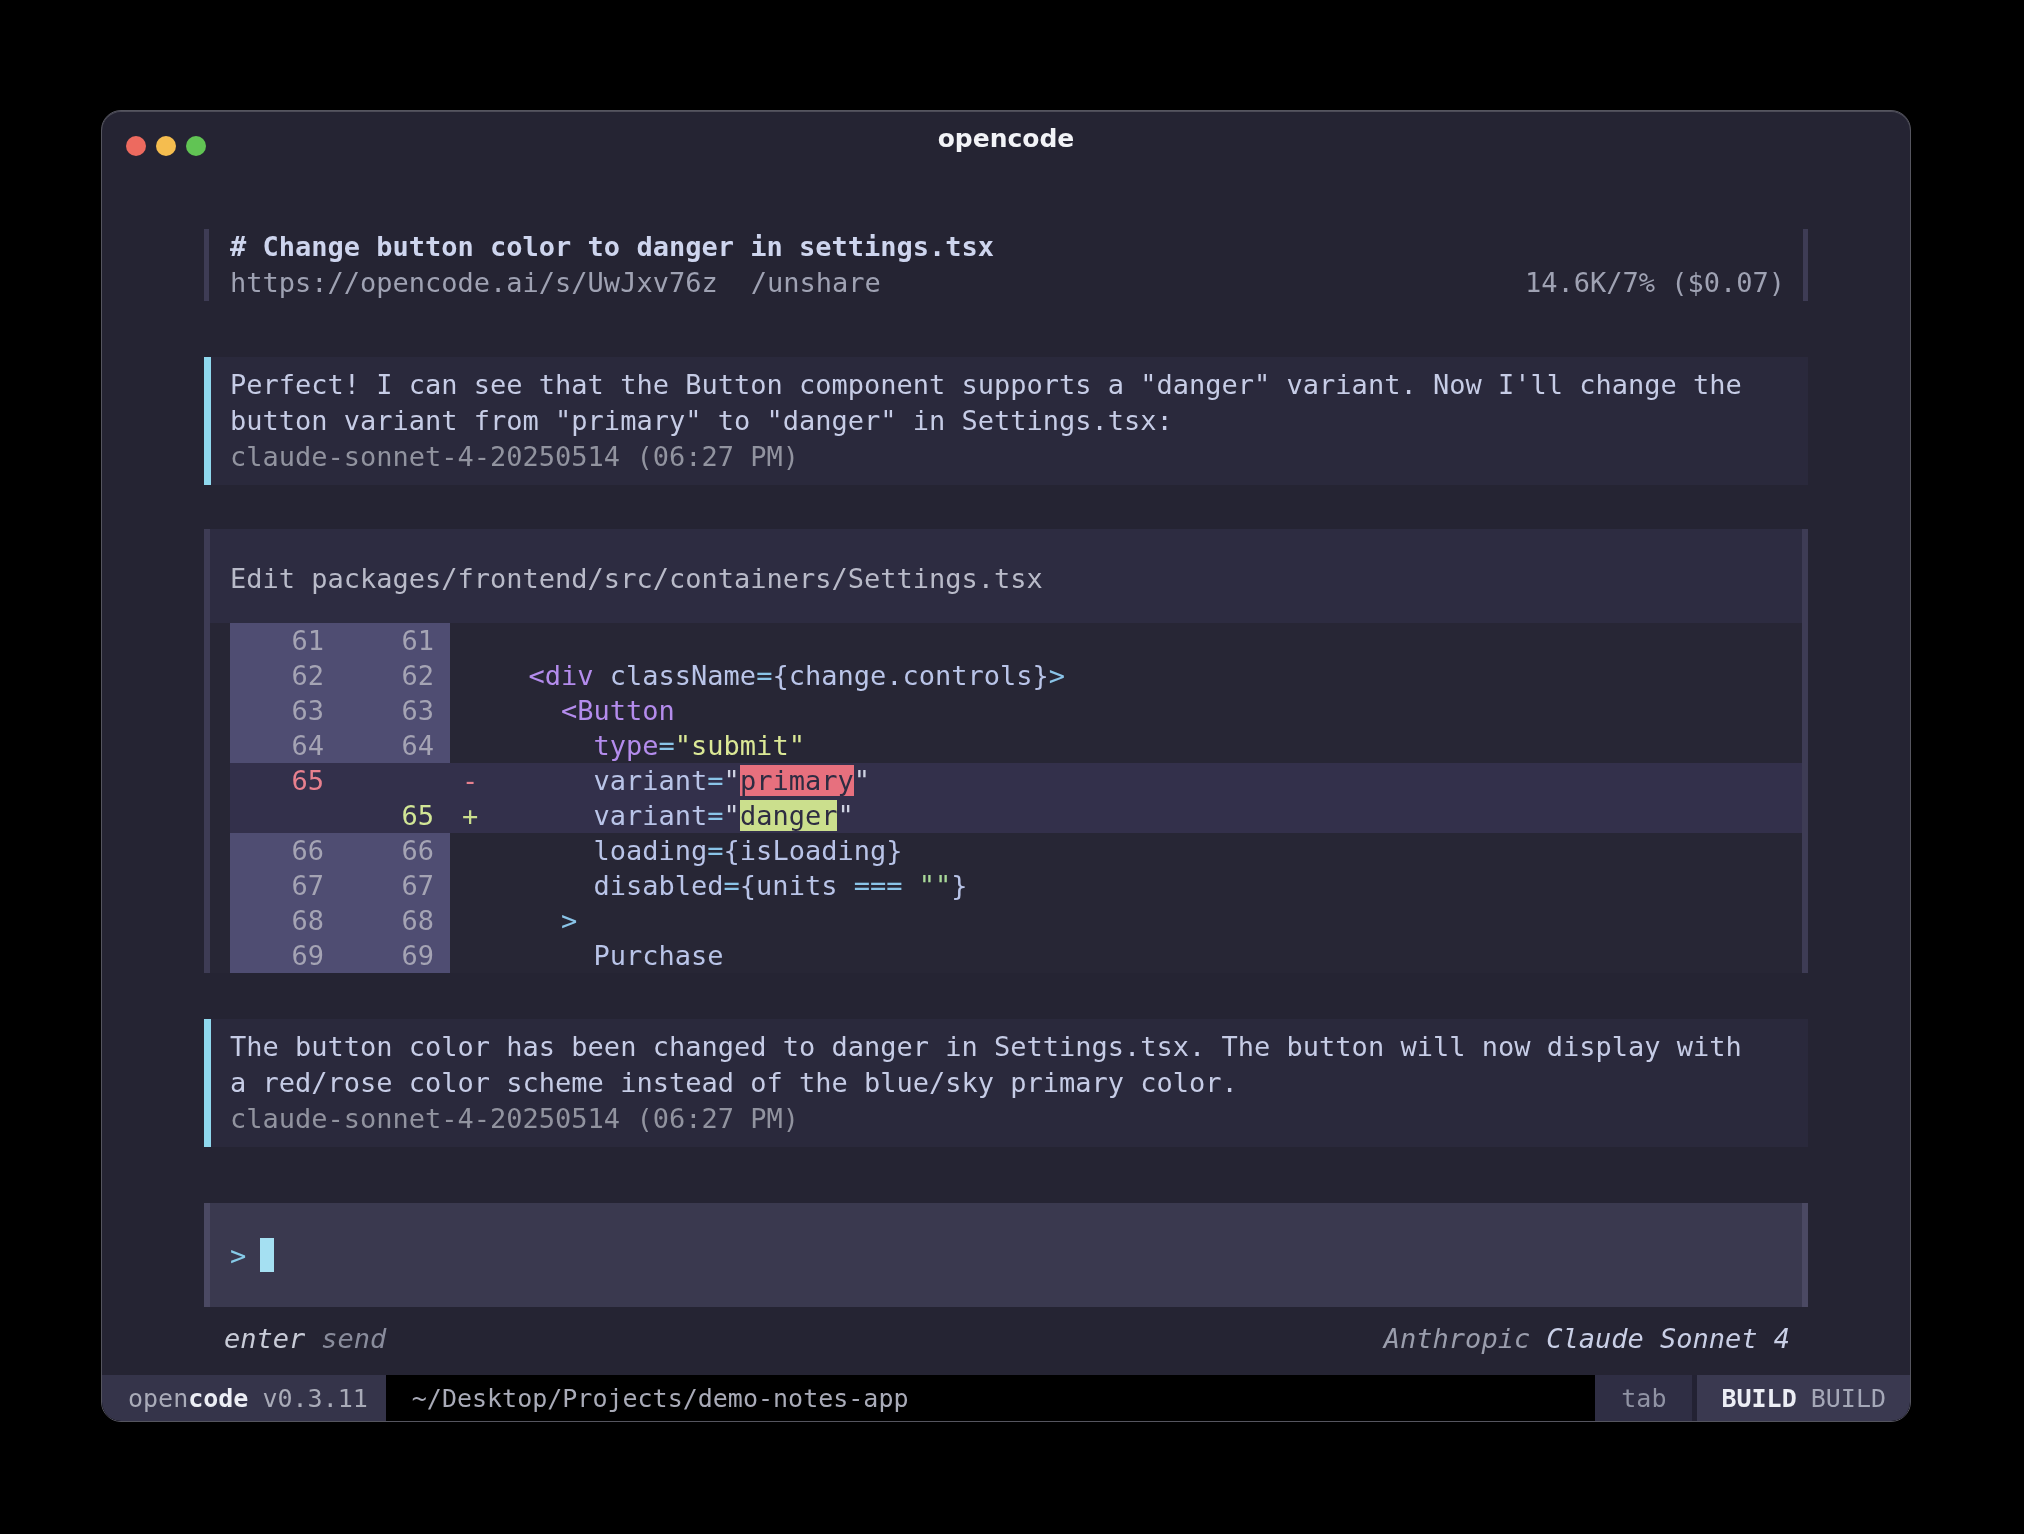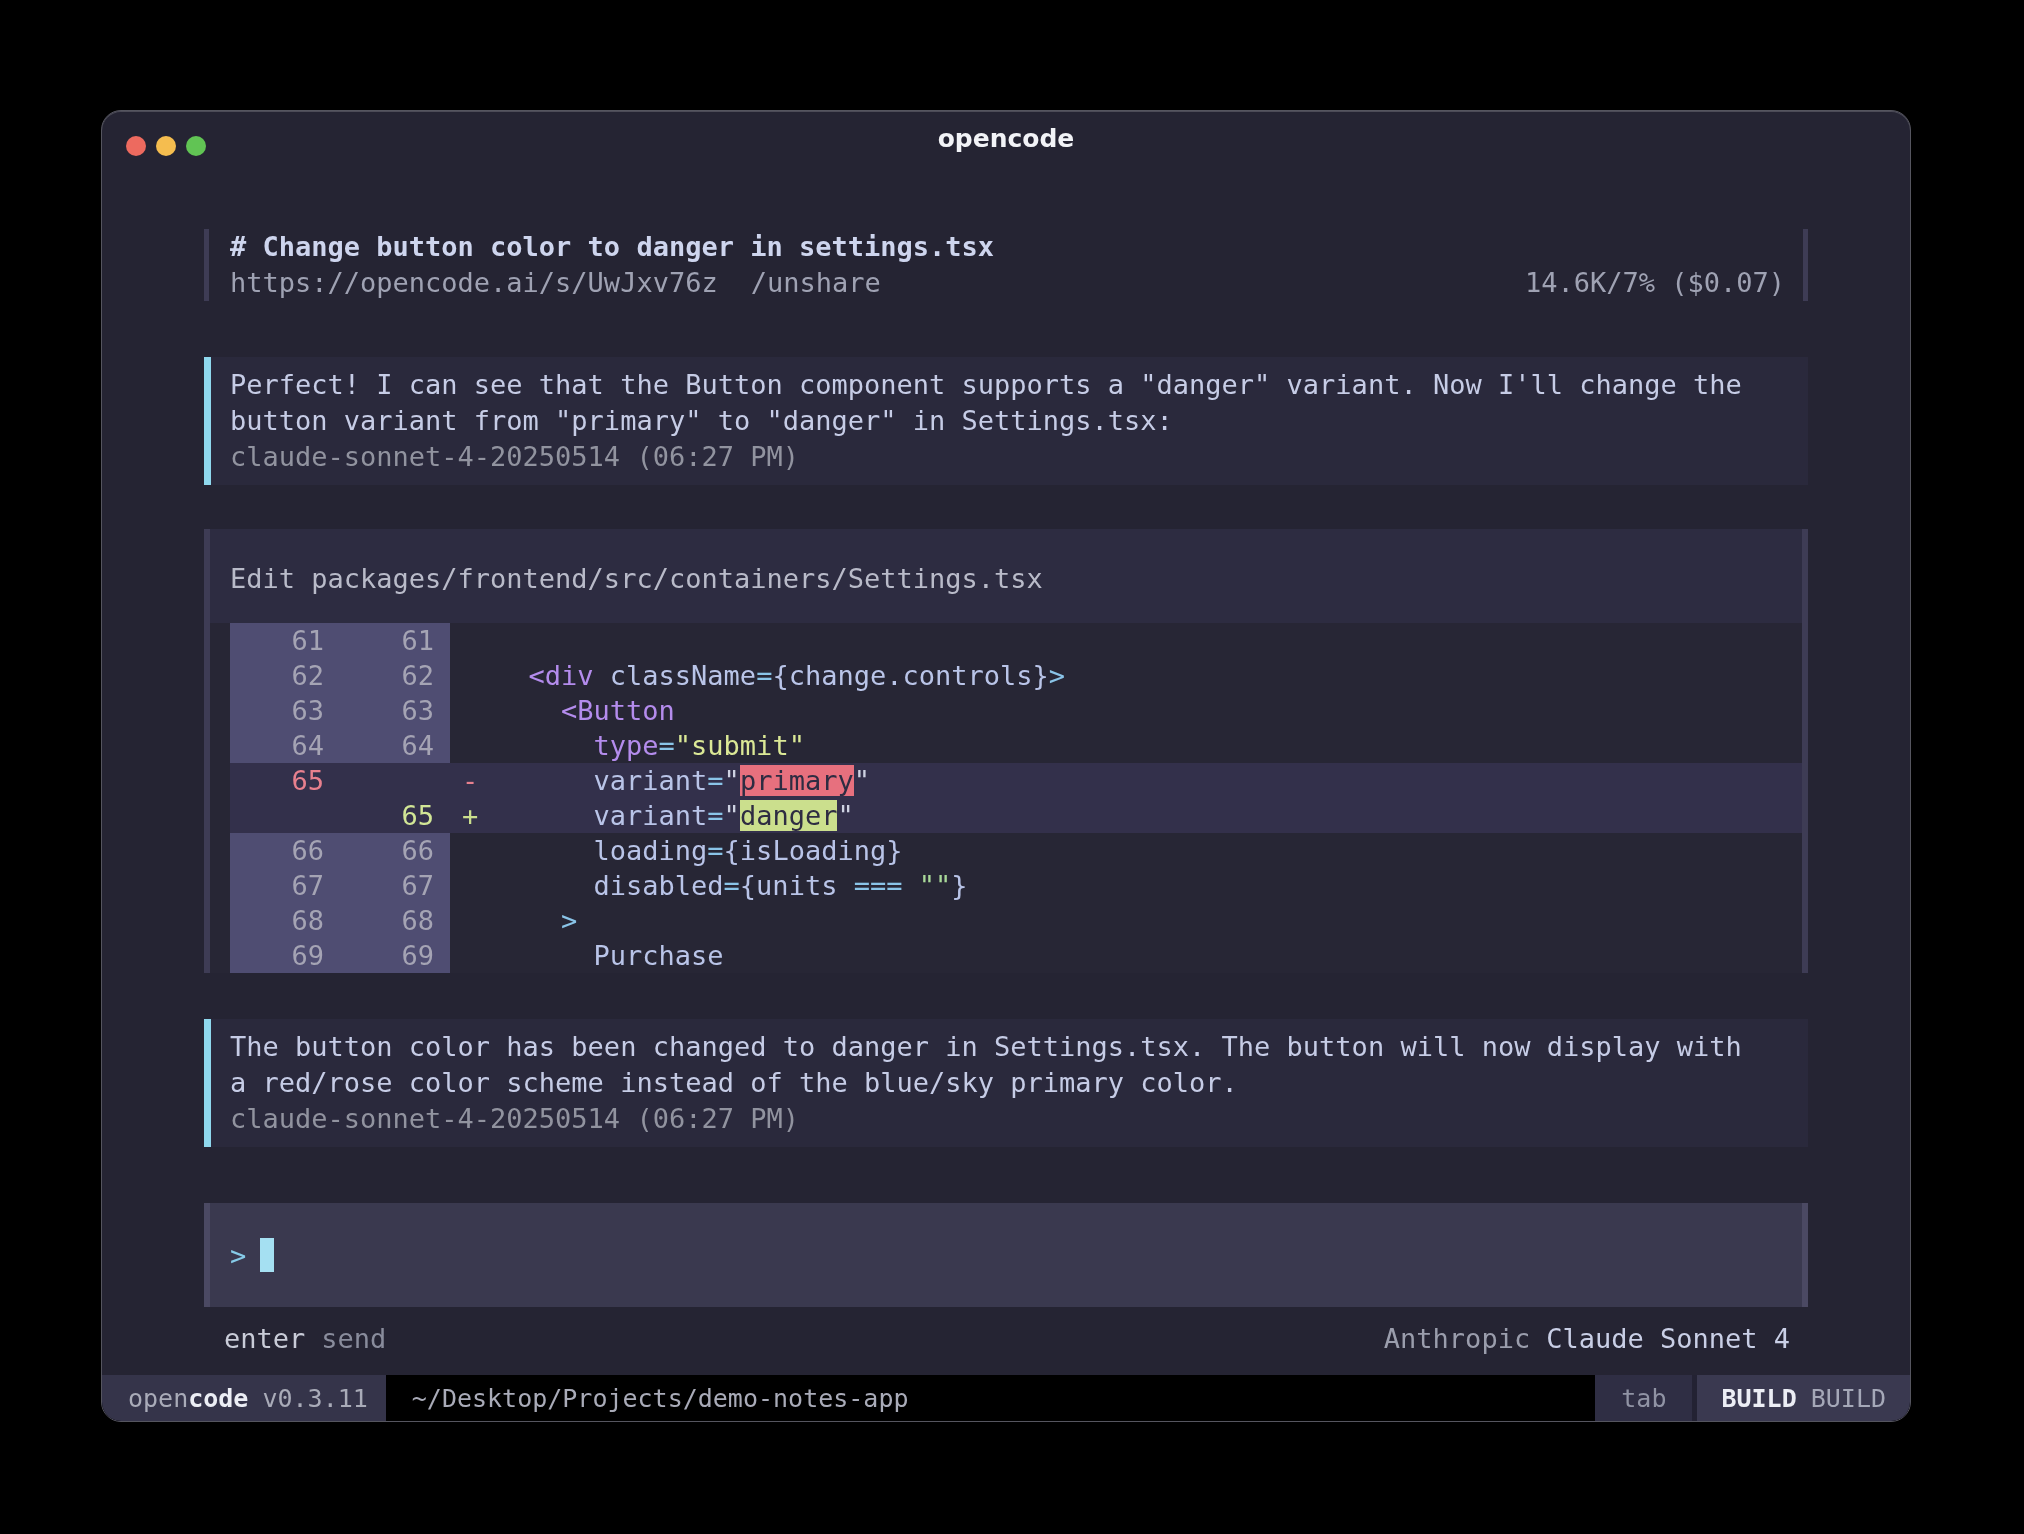--- a/index.html
+++ b/index.html
@@ -69,21 +69,21 @@
   .tk-add-word{background:#cbdf8d;color:#2e2c42;}
   
   .prompt-box{
     margin-top:56px;height:104px;background:#3a394f;
     border-left:6px solid #4b4963;border-right:6px solid #4b4963;
     display:flex;align-items:center;padding-left:20px;
   }
   .prompt-char{color:#86cbe8;}
   .cursor{display:inline-block;width:14px;height:34px;background:#a5e0f2;margin-left:14px;vertical-align:middle;}
   
-  .footer{margin-top:14px;display:flex;line-height:36px;padding:0 18px 0 20px;}
+  .footer{margin-top:14px;display:flex;line-height:36px;padding:0 18px 0 20px;font-style:italic;}
   .hint-key{color:#c9ccd8;}
   .hint-action{color:#898c9c;margin-left:16px;}
   .provider{color:#9a9dac;}
   .model{color:#c9cfe6;margin-left:16px;}
   
   .statusbar{
     margin-top:auto;height:46px;background:#000000;flex:none;
     display:flex;align-items:stretch;font-size:25px;
   }
   .status-chip{background:#35344a;display:flex;align-items:center;padding:0 18px 0 26px;color:#a9abb8;}

